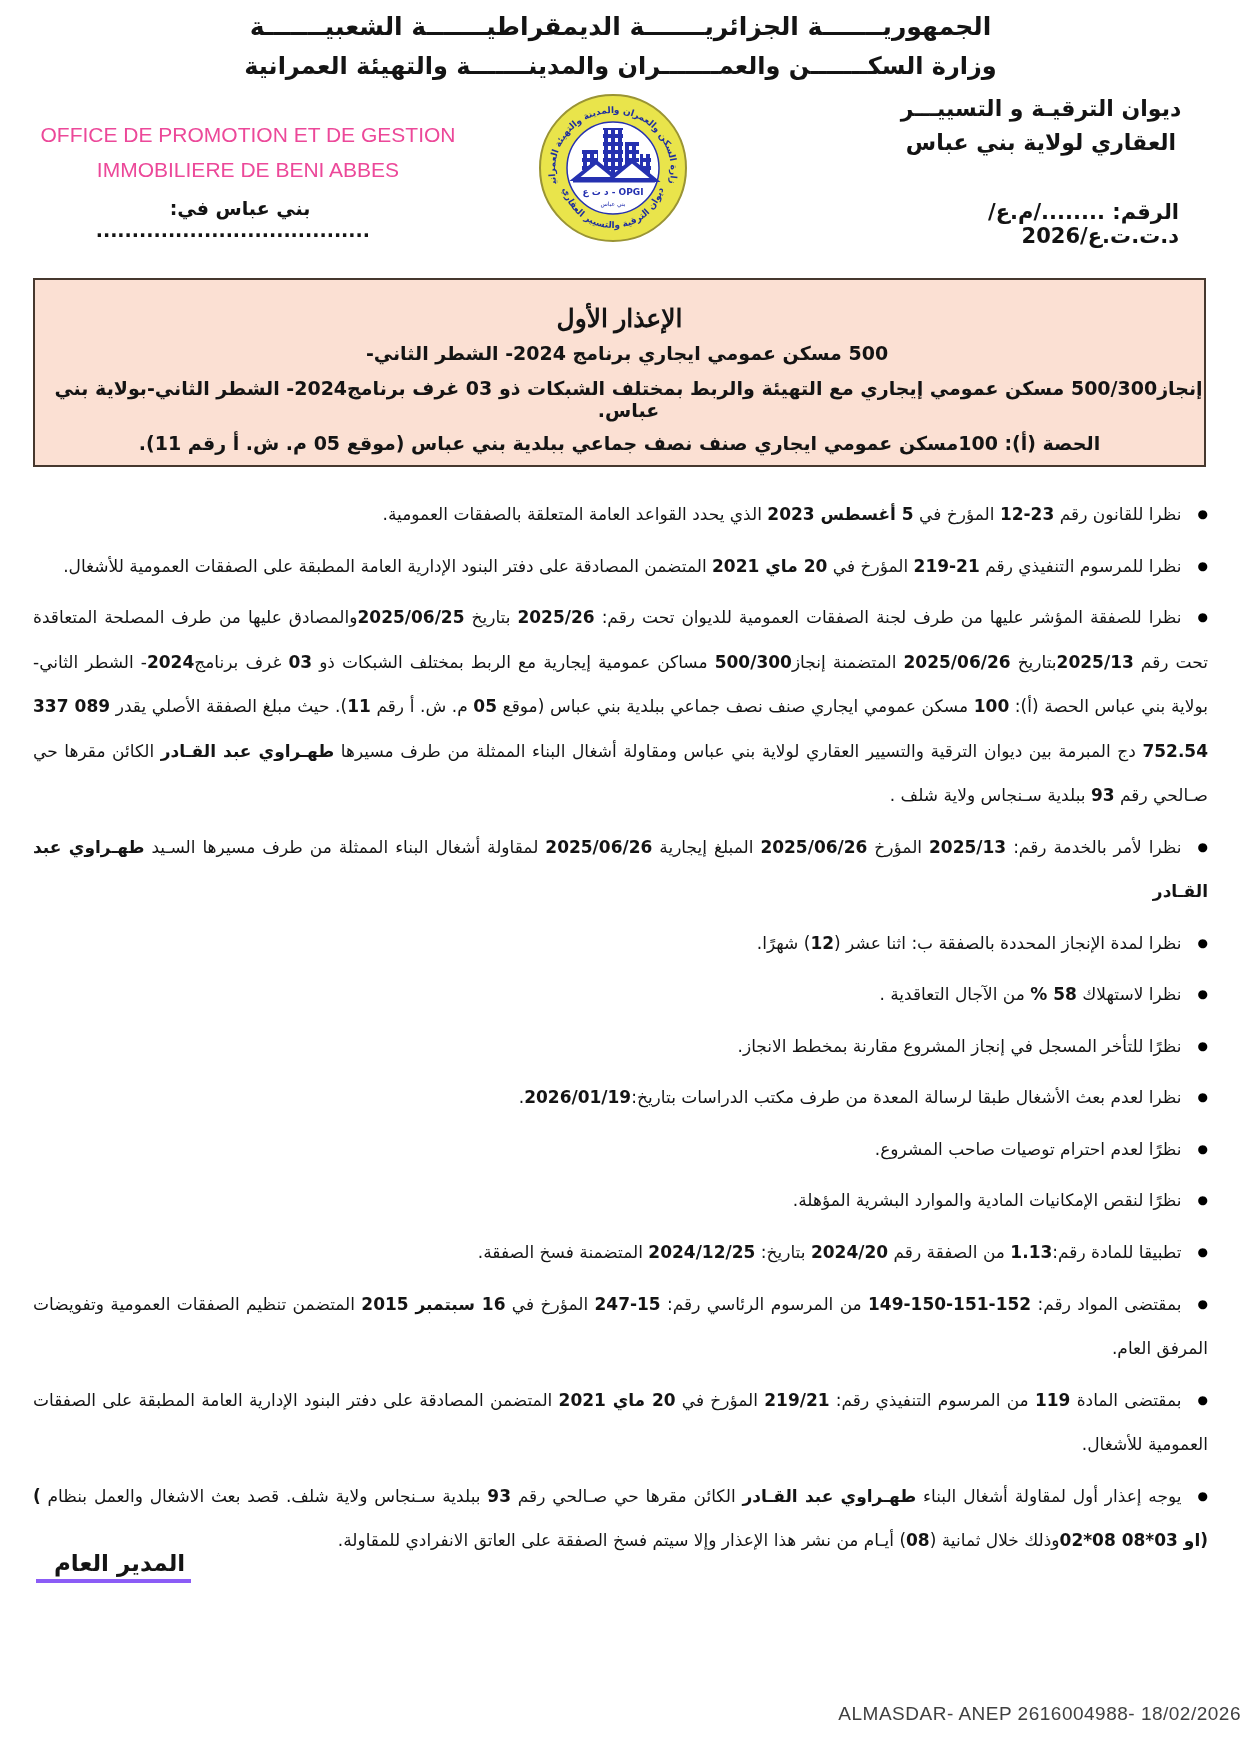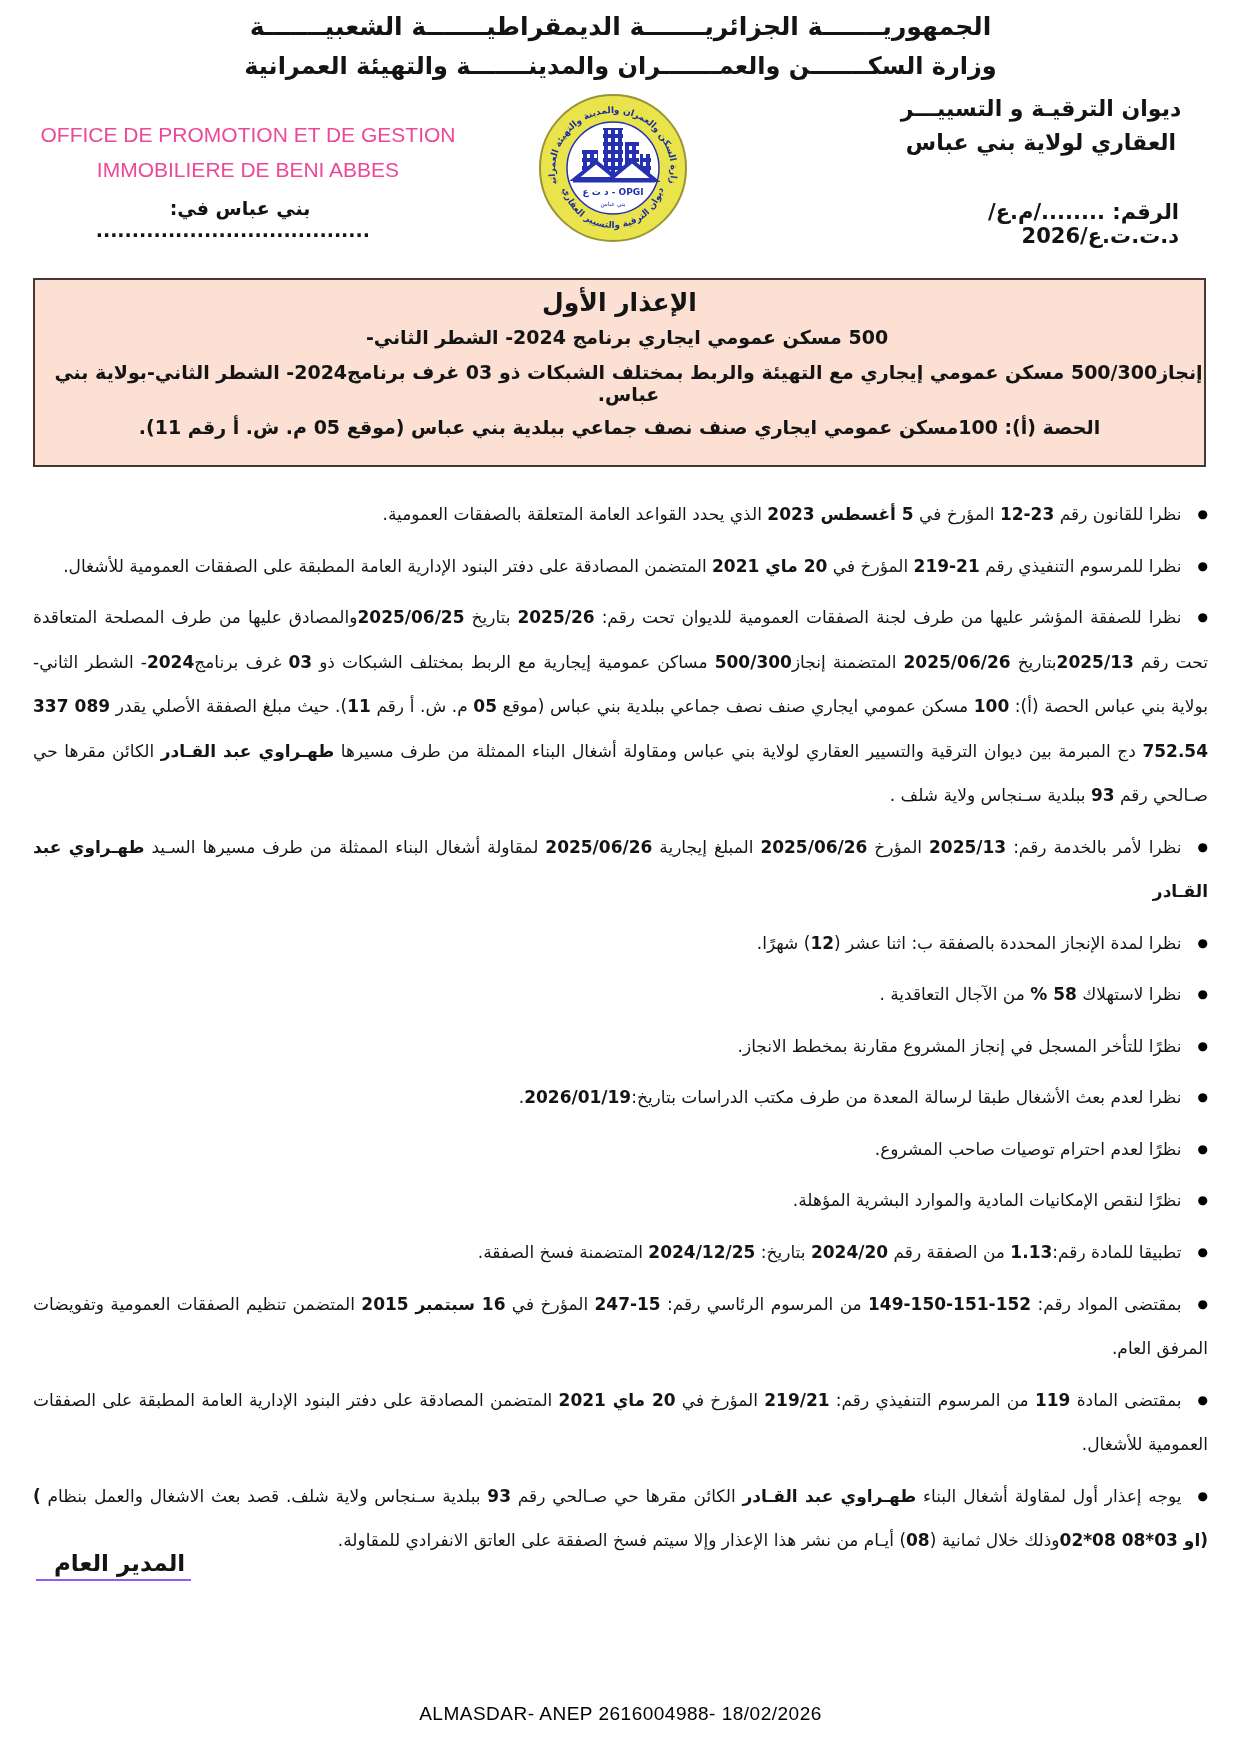--- a/index.html
+++ b/index.html
@@ -28,43 +28,43 @@
   .ref-line{
     position:absolute;right:62px;top:200px;width:330px;text-align:right;
     font-size:21px;font-weight:700;
   }
   #logo-wrap{position:absolute;left:533px;top:88px;width:160px;height:168px;}
   
   .notice-box{
     position:absolute;left:33px;top:278px;width:1173px;height:189px;
     border:2px solid #46382e;box-sizing:border-box;text-align:center;
   }
-  .notice-title{margin-top:8px;font-size:25px;font-weight:700;}
+  .notice-title{margin-top:24px;font-size:25px;font-weight:700;font-family:Liberation Serif, serif;}
   .notice-l1{margin-top:9px;font-size:19px;font-weight:700;padding-left:15px;}
   .notice-l2{margin-top:13px;font-size:19px;font-weight:700;padding-left:18px;}
   .notice-l3{margin-top:11px;font-size:19px;font-weight:700;}
   
   .clauses{
     position:absolute;top:492px;right:33px;left:33px;margin:0;padding:0;
     list-style:none;font-size:17px;line-height:2.62;text-align:justify;
   }
   .clause{margin:0 0 7px 0;}
   .clause::before{
     content:"●";display:inline-block;margin-left:16px;font-size:12px;
     vertical-align:2px;color:#000;
   }
   .clause b{font-weight:700;}
   
   .signature{
     position:absolute;left:36px;top:1550px;font-size:23px;font-weight:700;
-    border-bottom:2px solid #8b5cf6;padding:0 6px 3px 18px;
+    border-bottom:4px solid #8b5cf6;padding:0 6px 3px 18px;
   }
   .footer-line{
-    position:absolute;top:1703px;width:100%;text-align:center;direction:ltr;
-    font-family:"Liberation Sans",sans-serif;font-size:19px;color:#000000;
+    position:absolute;top:1703px;width:100%;text-align:right;direction:ltr;
+    font-family:"Liberation Sans",sans-serif;font-size:19px;color:#404040;
     letter-spacing:.5px;
   }
 </style>
 </head>
 <body>
 
 <div class="center-line" id="republic-line">الجمهوريـــــــة الجزائريـــــــة الديمقراطيـــــــة الشعبيـــــــة</div>
 <div class="center-line" id="ministry-line">وزارة السكـــــــن والعمـــــــران والمدينـــــــة والتهيئة العمرانية</div>
 
 <div class="left-block">

